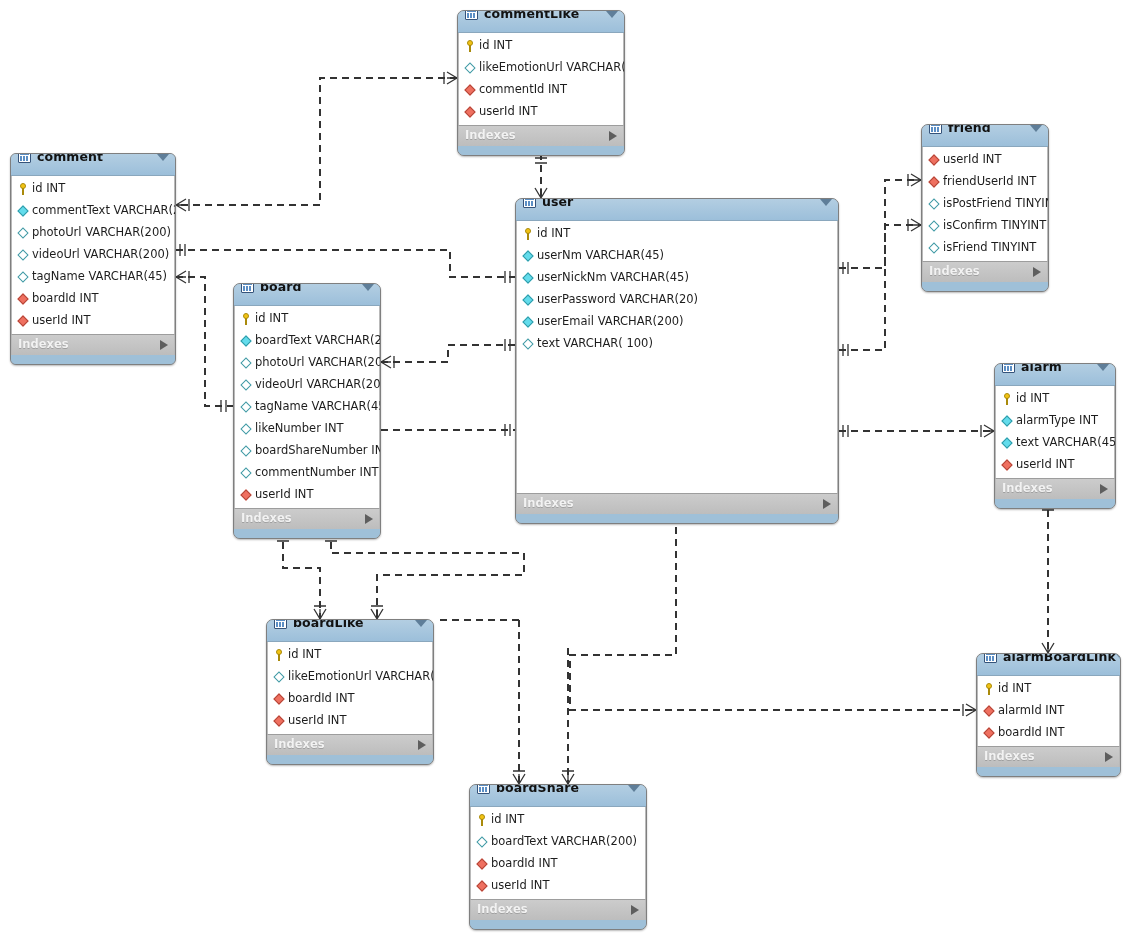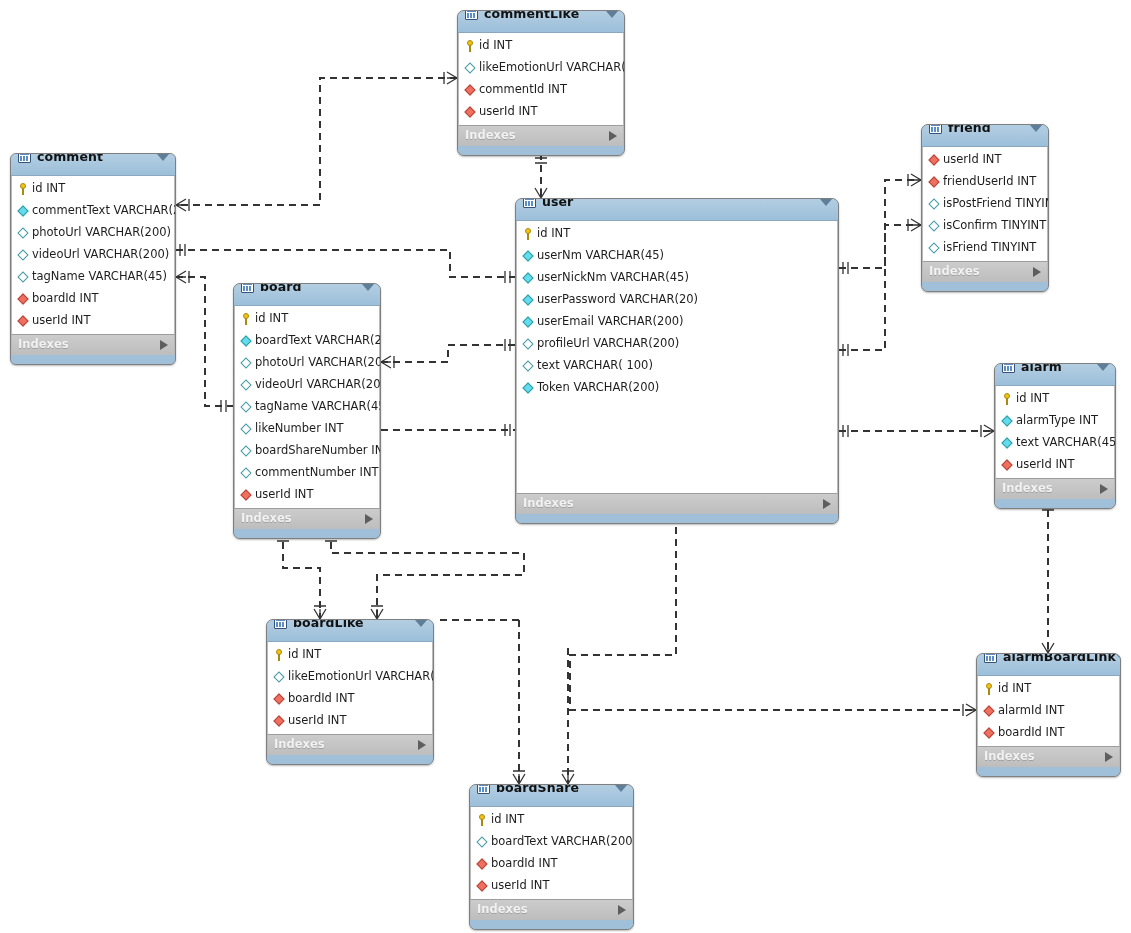--- a/index.html
+++ b/index.html
@@ -408,30 +408,22 @@
         <div class="col">
           <span class="gly dia filled"></span>
           <span class="col-name">userPassword VARCHAR(20)</span>
         </div>
         <div class="col">
           <span class="gly dia filled"></span>
           <span class="col-name">userEmail VARCHAR(200)</span>
         </div>
         <div class="col">
           <span class="gly dia"></span>
-          <span class="col-name">profileUrl VARCHAR(200)</span>
-        </div>
-        <div class="col">
-          <span class="gly dia"></span>
           <span class="col-name">text VARCHAR( 100)</span>
         </div>
-        <div class="col">
-          <span class="gly dia filled"></span>
-          <span class="col-name">Token VARCHAR(200)</span>
-        </div>
       </div>
       <div class="tbl-footer">
         <span class="tbl-footer-label">Indexes</span>
         <span class="tbl-footer-caret"></span>
       </div>
       <div class="tbl-tail"></div>
     </div>
     <div class="table" style="left: 233px; top: 283px; width: 148px;">
       <div class="tbl-header">
         <span class="tbl-icon"></span>
@@ -561,21 +553,21 @@
           <span class="gly dia fk"></span>
           <span class="col-name">boardId INT</span>
         </div>
       </div>
       <div class="tbl-footer">
         <span class="tbl-footer-label">Indexes</span>
         <span class="tbl-footer-caret"></span>
       </div>
       <div class="tbl-tail"></div>
     </div>
-    <div class="table" style="left: 469px; top: 784px; width: 165px;">
+    <div class="table" style="left: 469px; top: 784px; width: 178px;">
       <div class="tbl-header">
         <span class="tbl-icon"></span>
         <span class="tbl-title">boardShare</span>
         <span class="tbl-caret"></span>
       </div>
       <div class="tbl-body">
         <div class="col">
           <span class="gly key"></span>
           <span class="col-name">id INT</span>
         </div>

